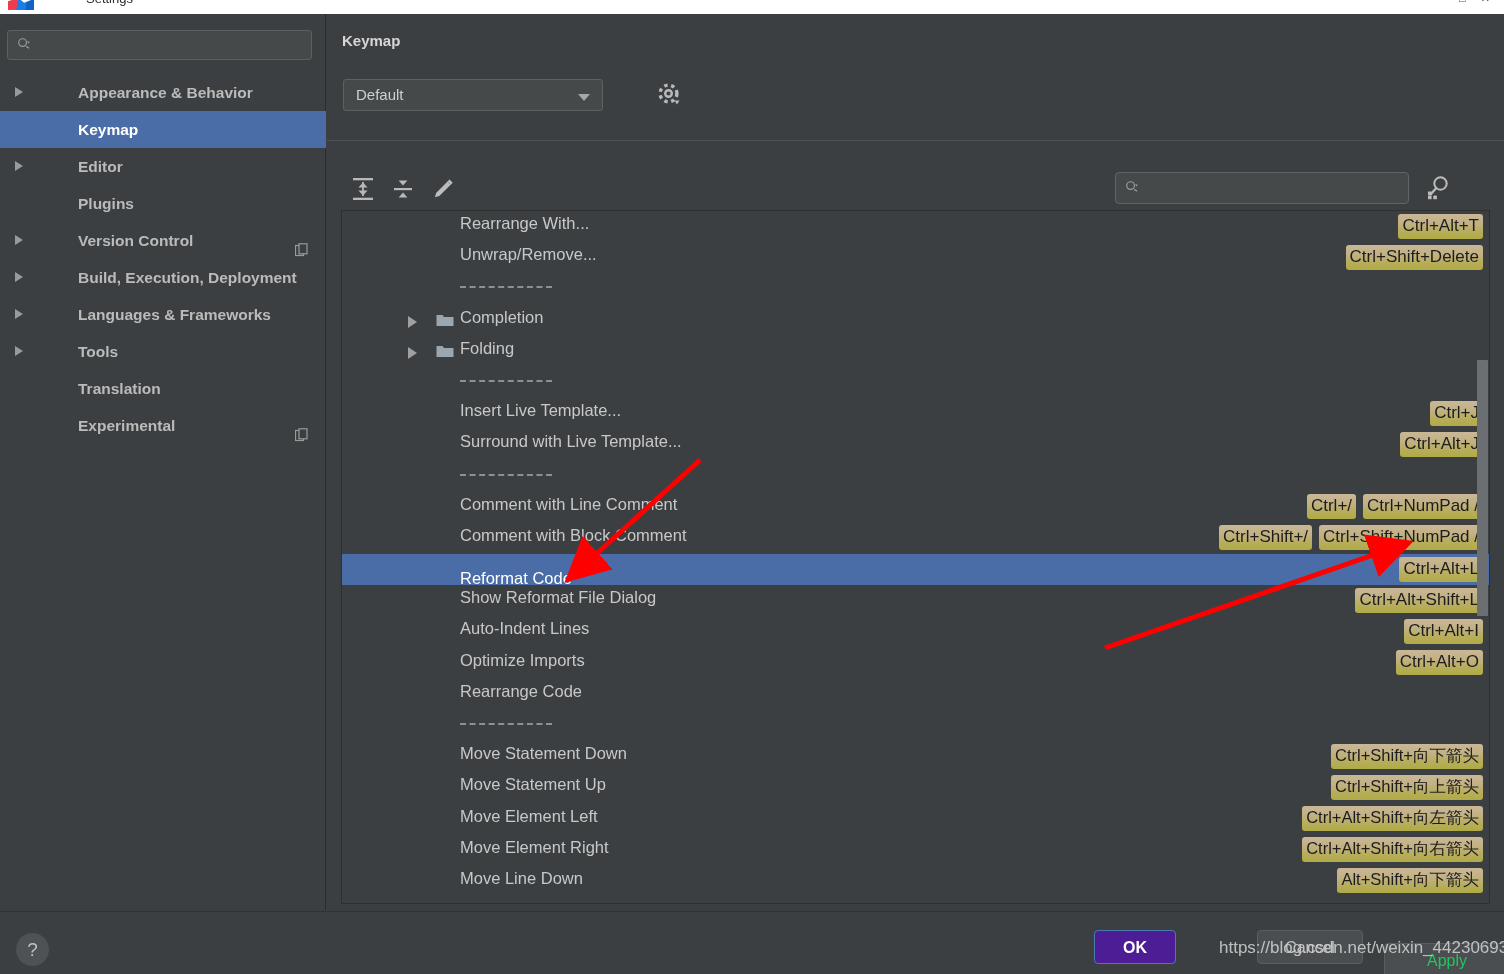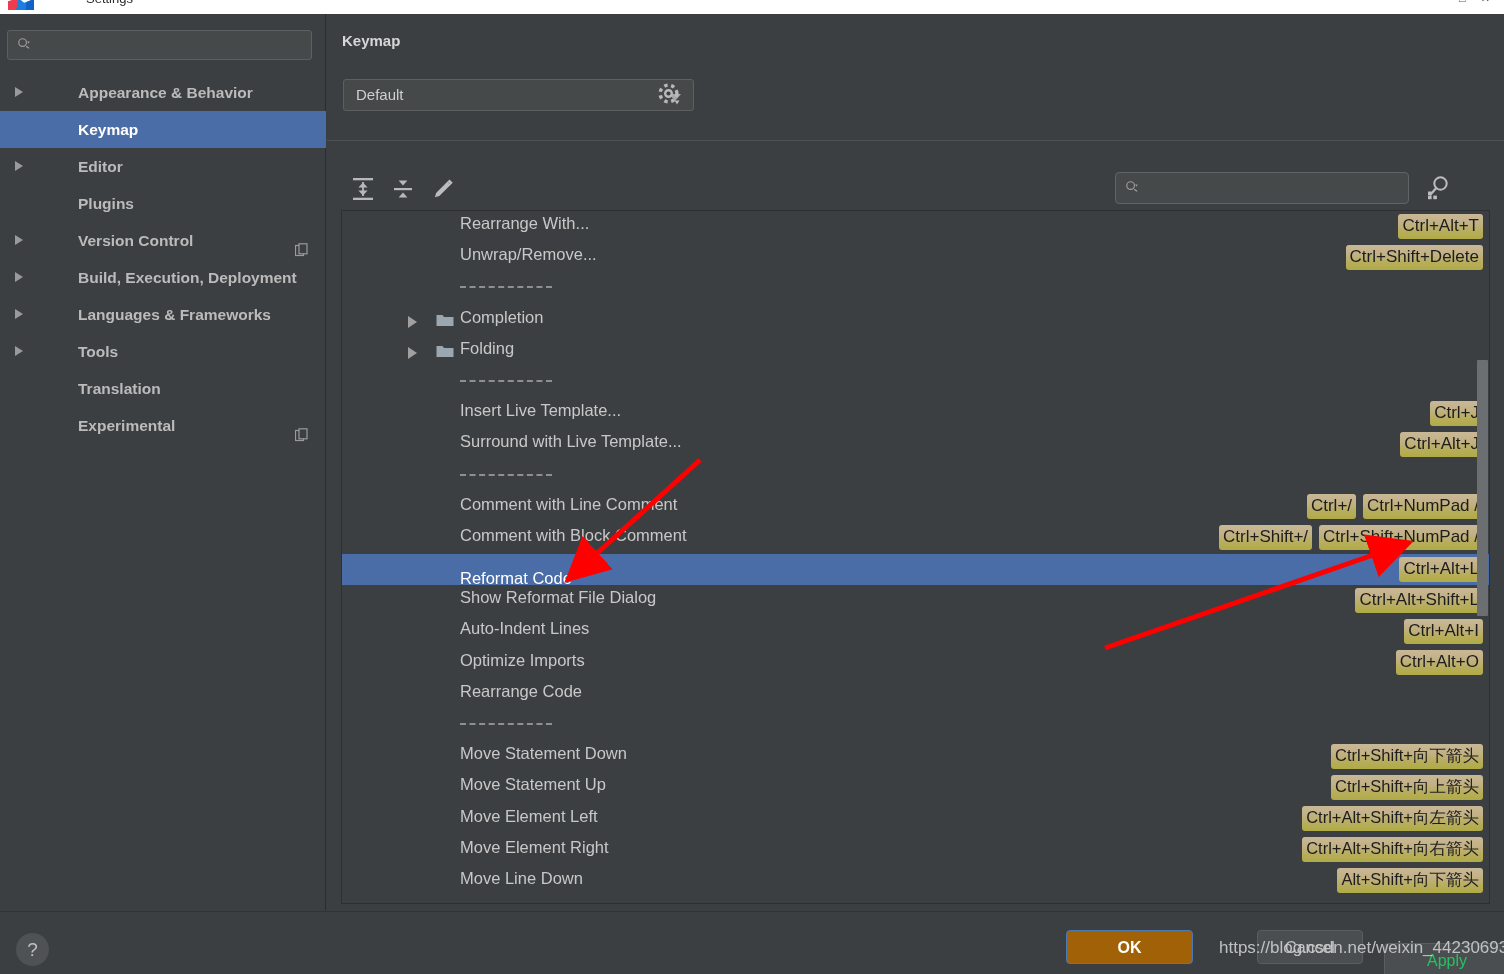--- a/index.html
+++ b/index.html
@@ -72,21 +72,21 @@
   
   .pane {
     position: absolute; left: 327px; top: 14px; width: 1177px; height: 896px;
     background: #3c3f41;
   }
   .pane-title {
     position: absolute; left: 15px; top: 18px;
     font-size: 15px; color: #d6d6d6; font-weight: bold;
   }
   .keymap-select {
-    position: absolute; left: 16px; top: 65px; width: 351px; height: 32px;
+    position: absolute; left: 16px; top: 65px; width: 260px; height: 32px;
     background: #45494a; border: 1px solid #5e6060; border-radius: 3px;
     color: #cfcfcf; font-size: 15px;
   }
   .keymap-select .val { position: absolute; left: 12px; top: 6px; }
   .keymap-select .caret {
     position: absolute; right: 12px; top: 14px;
     width: 0; height: 0;
     border-top: 7px solid #a8a8a8;
     border-left: 6px solid transparent;
     border-right: 6px solid transparent;
@@ -182,21 +182,21 @@
     border-radius: 50%; background: #4e5254;
     color: #c0c0c0; font-size: 19px; text-align: center; line-height: 33px;
     cursor: pointer;
   }
   .btn {
     position: absolute; top: 18px; height: 34px;
     border-radius: 4px; font-size: 16px; text-align: center; line-height: 33px;
     cursor: pointer; border: 1px solid #5a5e60; background: #4a4e50; color: #c3c3c3;
   }
   .btn-ok {
-    left: 1066px; width: 127px; background: #a16207; border: 1px solid #4b7ab3;
+    left: 1094px; width: 82px; background: #4c1d95; border: 1px solid #4b7ab3;
     color: #ffffff; font-weight: bold;
   }
   .btn-cancel { left: 1257px; width: 106px; }
   .btn-apply { left: 1384px; width: 126px; color: #22c55e; margin-top: 13px; }
 
   .watermark {
     position: absolute; left: 1219px; top: 938px;
     font-size: 17px; color: #c9cbcc; white-space: nowrap; opacity: .92;
     font-family: "Liberation Sans", sans-serif;
   }

